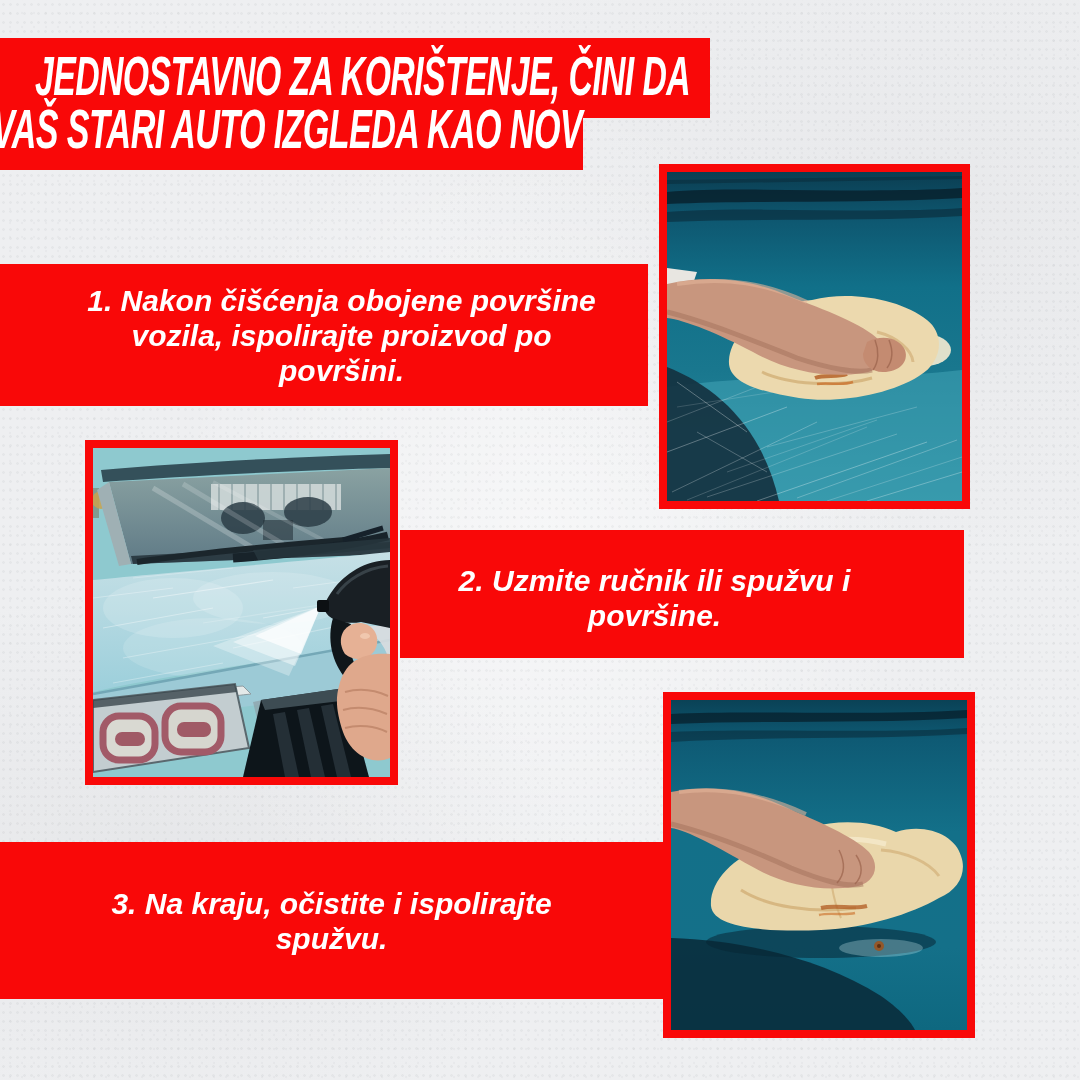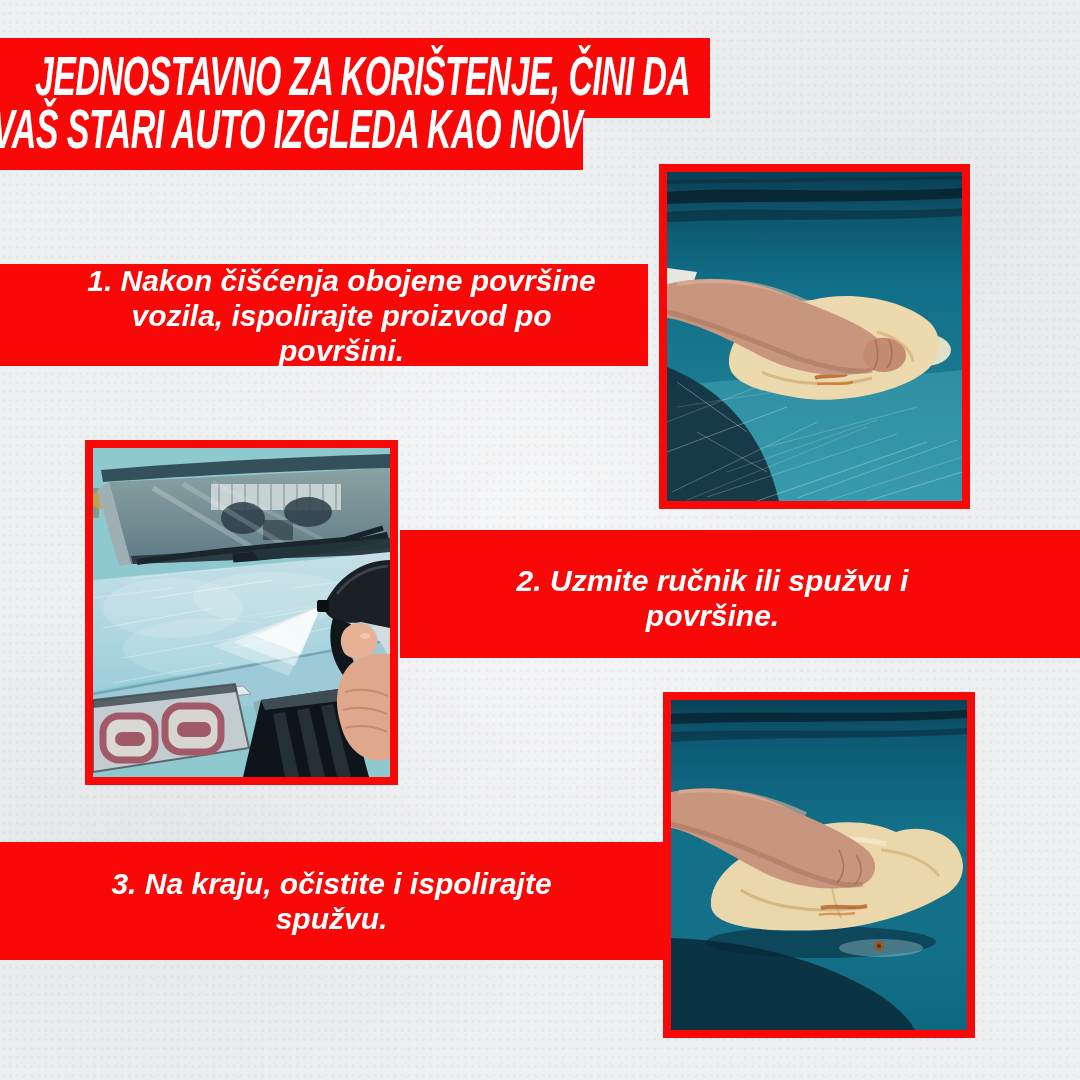--- a/index.html
+++ b/index.html
@@ -24,23 +24,23 @@
   .hdr-svg text{
     font-family:"Liberation Sans", sans-serif;font-weight:700;fill:#ffffff;
     font-size:56px;letter-spacing:-1px;
   }
   .step{
     position:absolute;background:var(--red);color:#fff;
     display:flex;flex-direction:column;justify-content:center;align-items:center;
     font-weight:700;font-size:30px;line-height:35px;text-align:center;
     box-sizing:border-box;
   }
-  .step1{left:0;top:264px;width:648px;height:102px;padding-left:35px;justify-content:center;}
-  .step2{left:400px;top:530px;width:680px;height:128px;padding-right:55px;padding-top:8px;}
-  .step3{left:0;top:842px;width:663px;height:118px;}
+  .step1{left:0;top:264px;width:648px;height:142px;padding-left:35px;justify-content:center;}
+  .step2{left:400px;top:530px;width:564px;height:128px;padding-right:55px;padding-top:8px;}
+  .step3{left:0;top:842px;width:663px;height:157px;}
   .step .ln{display:block;white-space:nowrap;}
   .photo{
     position:absolute;border:8px solid var(--red);background:#11708a;
     box-sizing:border-box;
   }
   .photo1{left:659px;top:164px;width:311px;height:345px;}
   .photo2{left:85px;top:440px;width:313px;height:345px;}
   .photo3{left:663px;top:692px;width:312px;height:346px;}
   .photo svg{display:block;width:100%;height:100%;}
 </style>

